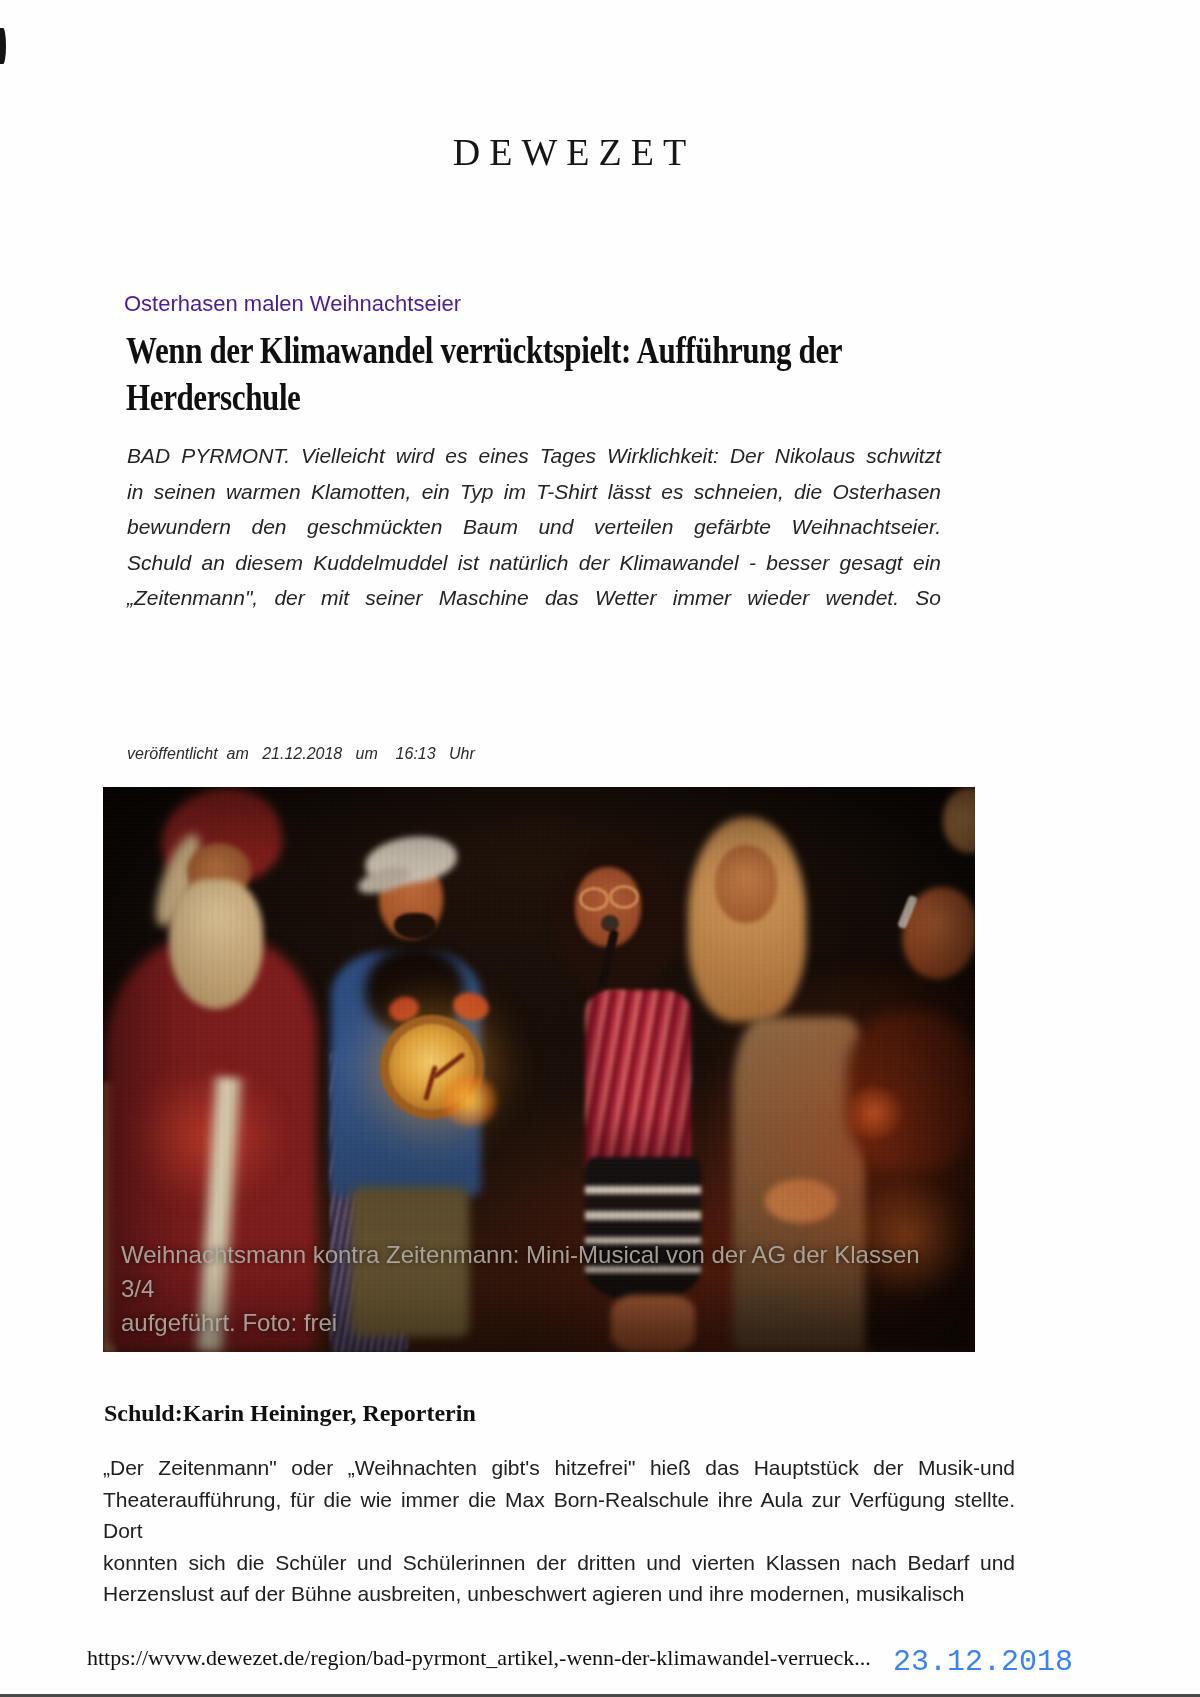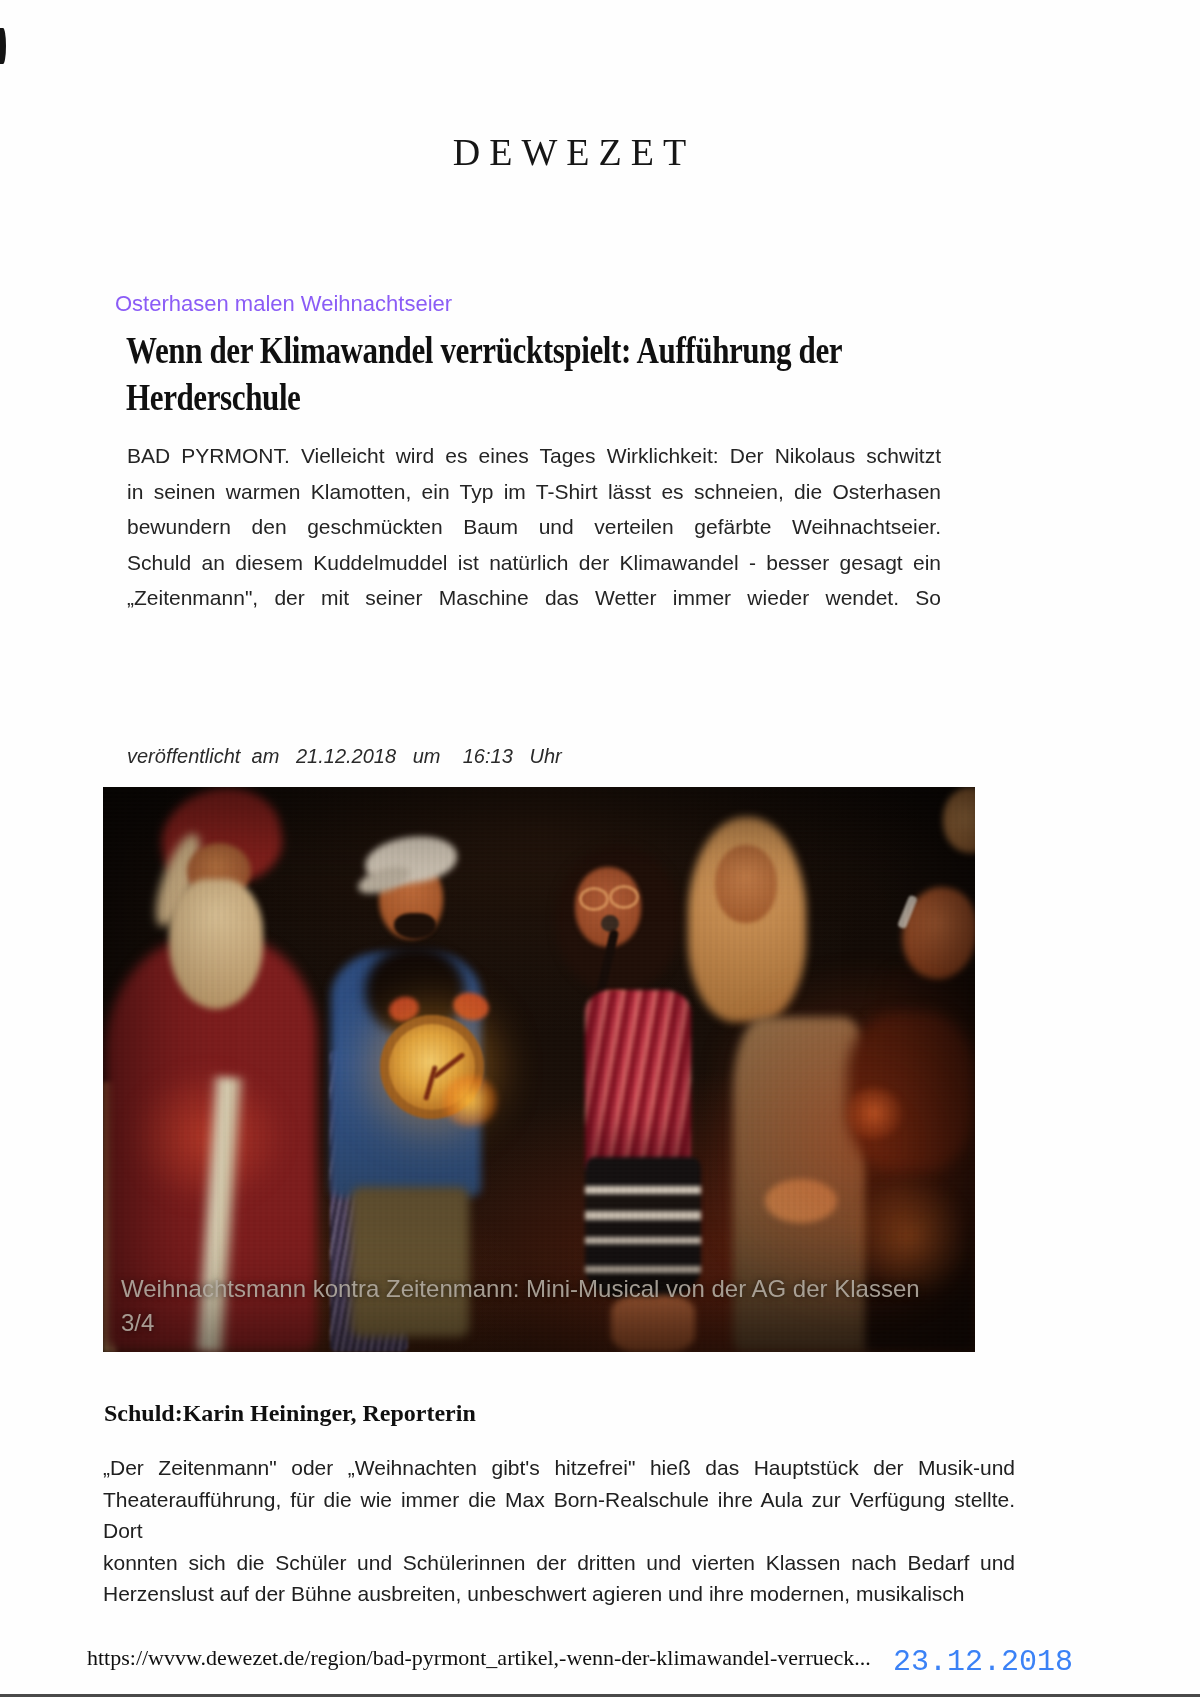--- a/index.html
+++ b/index.html
@@ -4,33 +4,33 @@
 <style>
   html,body{margin:0;padding:0;background:#ffffff;}
   .page{position:relative;width:1200px;height:1697px;background:#fefefe;overflow:hidden;
         font-family:"Liberation Sans",sans-serif;color:#1c1c1c;}
 
   
   .masthead-title{position:absolute;top:130px;left:0;width:1148px;text-align:center;
     font-family:"Liberation Serif",serif;font-size:38px;letter-spacing:9px;color:#161616;}
 
   
-  .kicker{position:absolute;left:115px;top:291px;font-size:22px;color:#8b5cf6;}
+  .kicker{position:absolute;left:124px;top:291px;font-size:22px;color:#4c1d95;}
   .headline{position:absolute;left:126px;top:327px;margin:0;font-family:"Liberation Serif",serif;
     font-weight:700;font-size:37px;line-height:47px;letter-spacing:-0.5px;color:#101010;
     transform:scaleX(0.84);transform-origin:left top;}
   .hl-line{display:block;white-space:nowrap;}
 
   
-  .lead{position:absolute;left:127px;top:438px;width:814px;
+  .lead{position:absolute;left:127px;top:438px;width:814px;font-style:italic;
     font-size:21px;line-height:35.5px;color:#242424;}
   .lead-line{text-align:justify;text-align-last:justify;}
   .lead-line.last{text-align-last:left;}
 
-  .published{position:absolute;left:127px;top:745px;font-style:italic;font-size:20px;
+  .published{position:absolute;left:127px;top:745px;font-style:italic;font-size:16px;
     color:#2a2a2a;white-space:pre;}
 
   
   .photo{position:absolute;left:103px;top:787px;width:872px;height:565px;margin:0;
     background:#150d08;overflow:hidden;}
   .ph{position:absolute;}
   .ph-bg{inset:0;background:
     radial-gradient(60% 50% at 75% 85%, rgba(120,35,15,.55), transparent 70%),
     radial-gradient(45% 40% at 18% 92%, rgba(150,60,20,.30), transparent 70%),
     radial-gradient(55% 45% at 50% 8%, rgba(38,22,12,.9), transparent 80%),
@@ -253,20 +253,21 @@
       <div class="ph figr-mic-glint"></div>
       <div class="ph warm-fist"></div>
       <div class="ph warm-wash-right"></div>
       <div class="ph warm-spot-br"></div>
 
       <div class="ph ph-grain"></div>
       <div class="ph ph-vignette"></div>
 
       <figcaption class="caption">
         <div>Weihnachtsmann kontra Zeitenmann: Mini-Musical von der AG der Klassen 3/4</div>
+        <div>aufgeführt. Foto: frei</div>
       </figcaption>
     </figure>
 
     <div class="author">Schuld:Karin Heininger, Reporterin</div>
 
     <div class="body-text">
       <div class="body-line">„Der Zeitenmann" oder „Weihnachten gibt's hitzefrei" hieß das Hauptstück der Musik-und</div>
       <div class="body-line">Theateraufführung, für die wie immer die Max Born-Realschule ihre Aula zur Verfügung stellte. Dort</div>
       <div class="body-line">konnten sich die Schüler und Schülerinnen der dritten und vierten Klassen nach Bedarf und</div>
       <div class="body-line last">Herzenslust auf der Bühne ausbreiten, unbeschwert agieren und ihre modernen, musikalisch</div>

